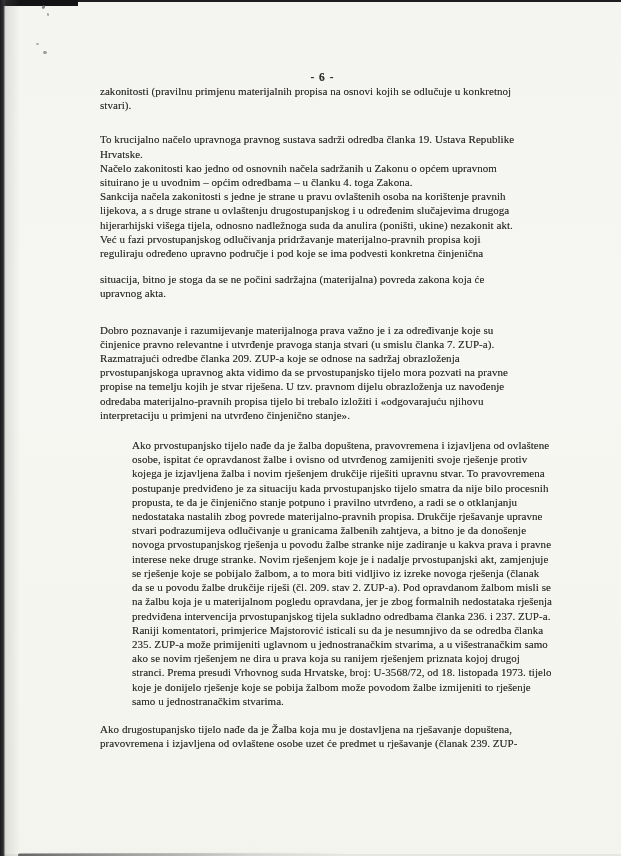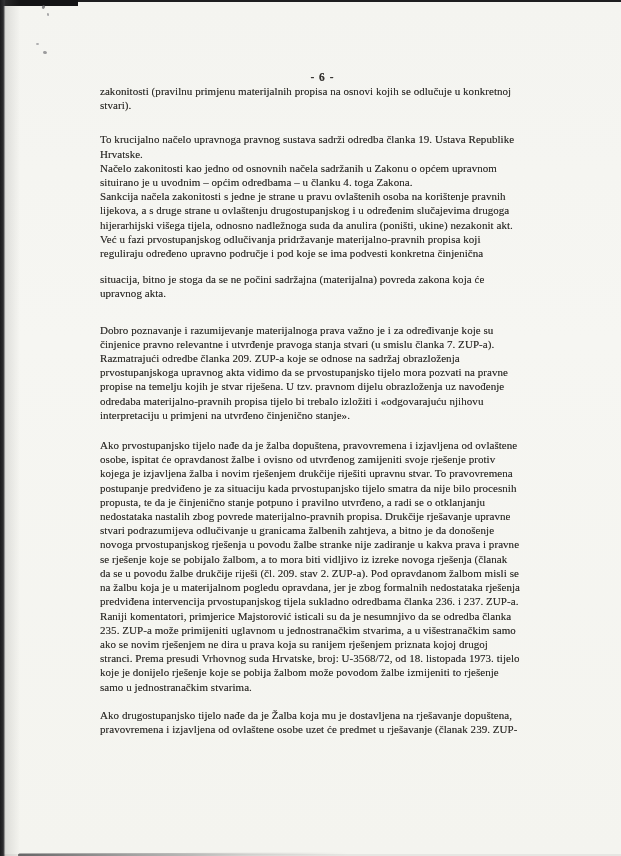--- a/index.html
+++ b/index.html
@@ -85,21 +85,21 @@
     line-height: 14.2px;
     white-space: nowrap;
     letter-spacing: 0.05px;
     color: #2f2d2a;
     text-shadow: 0 0 0.6px rgba(55,52,48,0.55);
   }
   #paragraphs .para:nth-child(1) { margin-bottom: 20px; }
   #paragraphs .para:nth-child(2) { margin-bottom: 12px; }
   #paragraphs .para:nth-child(3) { margin-bottom: 22px; }
   #paragraphs .para:nth-child(4) { margin-bottom: 16px; }
-  #paragraphs .para:nth-child(5) { margin-bottom: 14px; }
+  #paragraphs .para:nth-child(5) { margin-bottom: 14px; margin-left: 32px; }
   #paragraphs .para:nth-child(6) { margin-bottom: 4px; }
 </style>
 </head>
 <body>
 
 <div class="scan-page">
 
   <div class="edge-top"></div>
   <div class="edge-top-left-block"></div>
   <div class="edge-left"></div>
@@ -144,20 +144,21 @@
         </div>
         <div class="para">
           <div class="line">Ako prvostupanjsko tijelo nađe da je žalba dopuštena, pravovremena i izjavljena od ovlaštene</div>
           <div class="line">osobe, ispitat će opravdanost žalbe i ovisno od utvrđenog zamijeniti svoje rješenje protiv</div>
           <div class="line">kojega je izjavljena žalba i novim rješenjem drukčije riješiti upravnu stvar. To pravovremena</div>
           <div class="line">postupanje predviđeno je za situaciju kada prvostupanjsko tijelo smatra da nije bilo procesnih</div>
           <div class="line">propusta, te da je činjenično stanje potpuno i pravilno utvrđeno, a radi se o otklanjanju</div>
           <div class="line">nedostataka nastalih zbog povrede materijalno-pravnih propisa. Drukčije rješavanje upravne</div>
           <div class="line">stvari podrazumijeva odlučivanje u granicama žalbenih zahtjeva, a bitno je da donošenje</div>
           <div class="line">novoga prvostupanjskog rješenja u povodu žalbe stranke nije zadiranje u kakva prava i pravne</div>
+          <div class="line">interese neke druge stranke. Novim rješenjem koje je i nadalje prvostupanjski akt, zamjenjuje</div>
           <div class="line">se rješenje koje se pobijalo žalbom, a to mora biti vidljivo iz izreke novoga rješenja (članak</div>
           <div class="line">da se u povodu žalbe drukčije riješi (čl. 209. stav 2. ZUP-a). Pod opravdanom žalbom misli se</div>
           <div class="line">na žalbu koja je u materijalnom pogledu opravdana, jer je zbog formalnih nedostataka rješenja</div>
           <div class="line">predviđena intervencija prvostupanjskog tijela sukladno odredbama članka 236. i 237. ZUP-a.</div>
           <div class="line">Raniji komentatori, primjerice Majstorović isticali su da je nesumnjivo da se odredba članka</div>
           <div class="line">235. ZUP-a može primijeniti uglavnom u jednostranačkim stvarima, a u višestranačkim samo</div>
           <div class="line">ako se novim rješenjem ne dira u prava koja su ranijem rješenjem priznata kojoj drugoj</div>
           <div class="line">stranci. Prema presudi Vrhovnog suda Hrvatske, broj: U-3568/72, od 18. listopada 1973. tijelo</div>
           <div class="line">koje je donijelo rješenje koje se pobija žalbom može povodom žalbe izmijeniti to rješenje</div>
           <div class="line">samo u jednostranačkim stvarima.</div>

